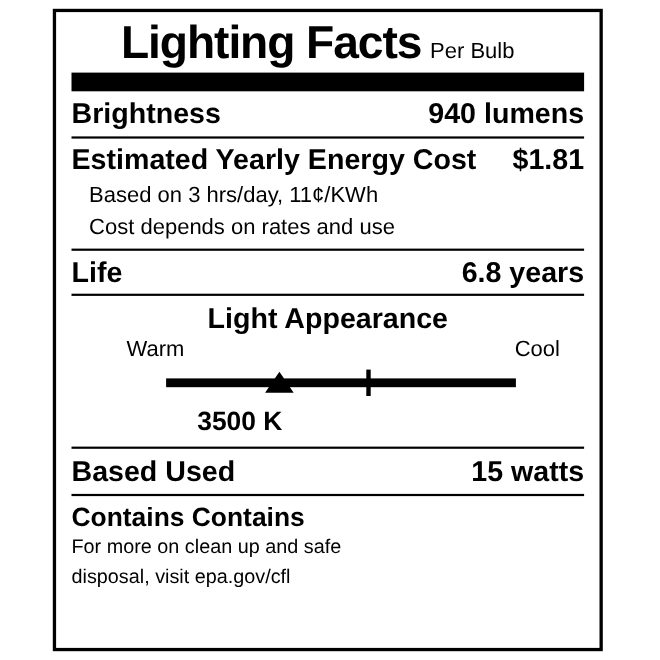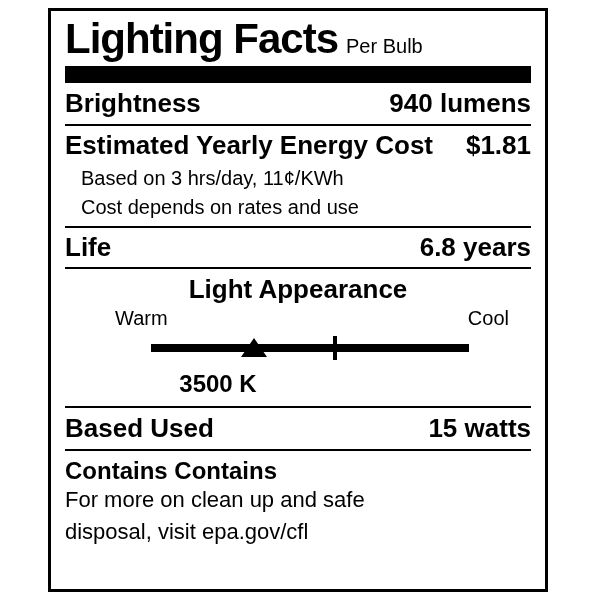--- a/index.html
+++ b/index.html
@@ -30,20 +30,21 @@
     height: 0;
     margin: 0;
   }
 
   
   .title-row {
     display: flex;
     align-items: baseline;
     padding-top: 6px;
     padding-bottom: 2px;
+    margin-left: 45px;
   }
   .title-main {
     font-size: 42px;
     font-weight: bold;
     letter-spacing: -1px;
     line-height: 1.05;
   }
   .title-sub {
     font-size: 20px;
     font-weight: normal;
@@ -133,21 +134,21 @@
     margin-right: 160px;
   }
 
   
   .mercury-head {
     font-size: 24px;
     font-weight: bold;
     padding: 6px 0 1px 0;
   }
   .mercury-body {
-    font-size: 22px;
+    font-size: 18px;
     line-height: 1.28;
     padding-bottom: 4px;
   }
 </style>
 </head>
 <body>
 
 <div id="label">
 
   <div class="title-row">

